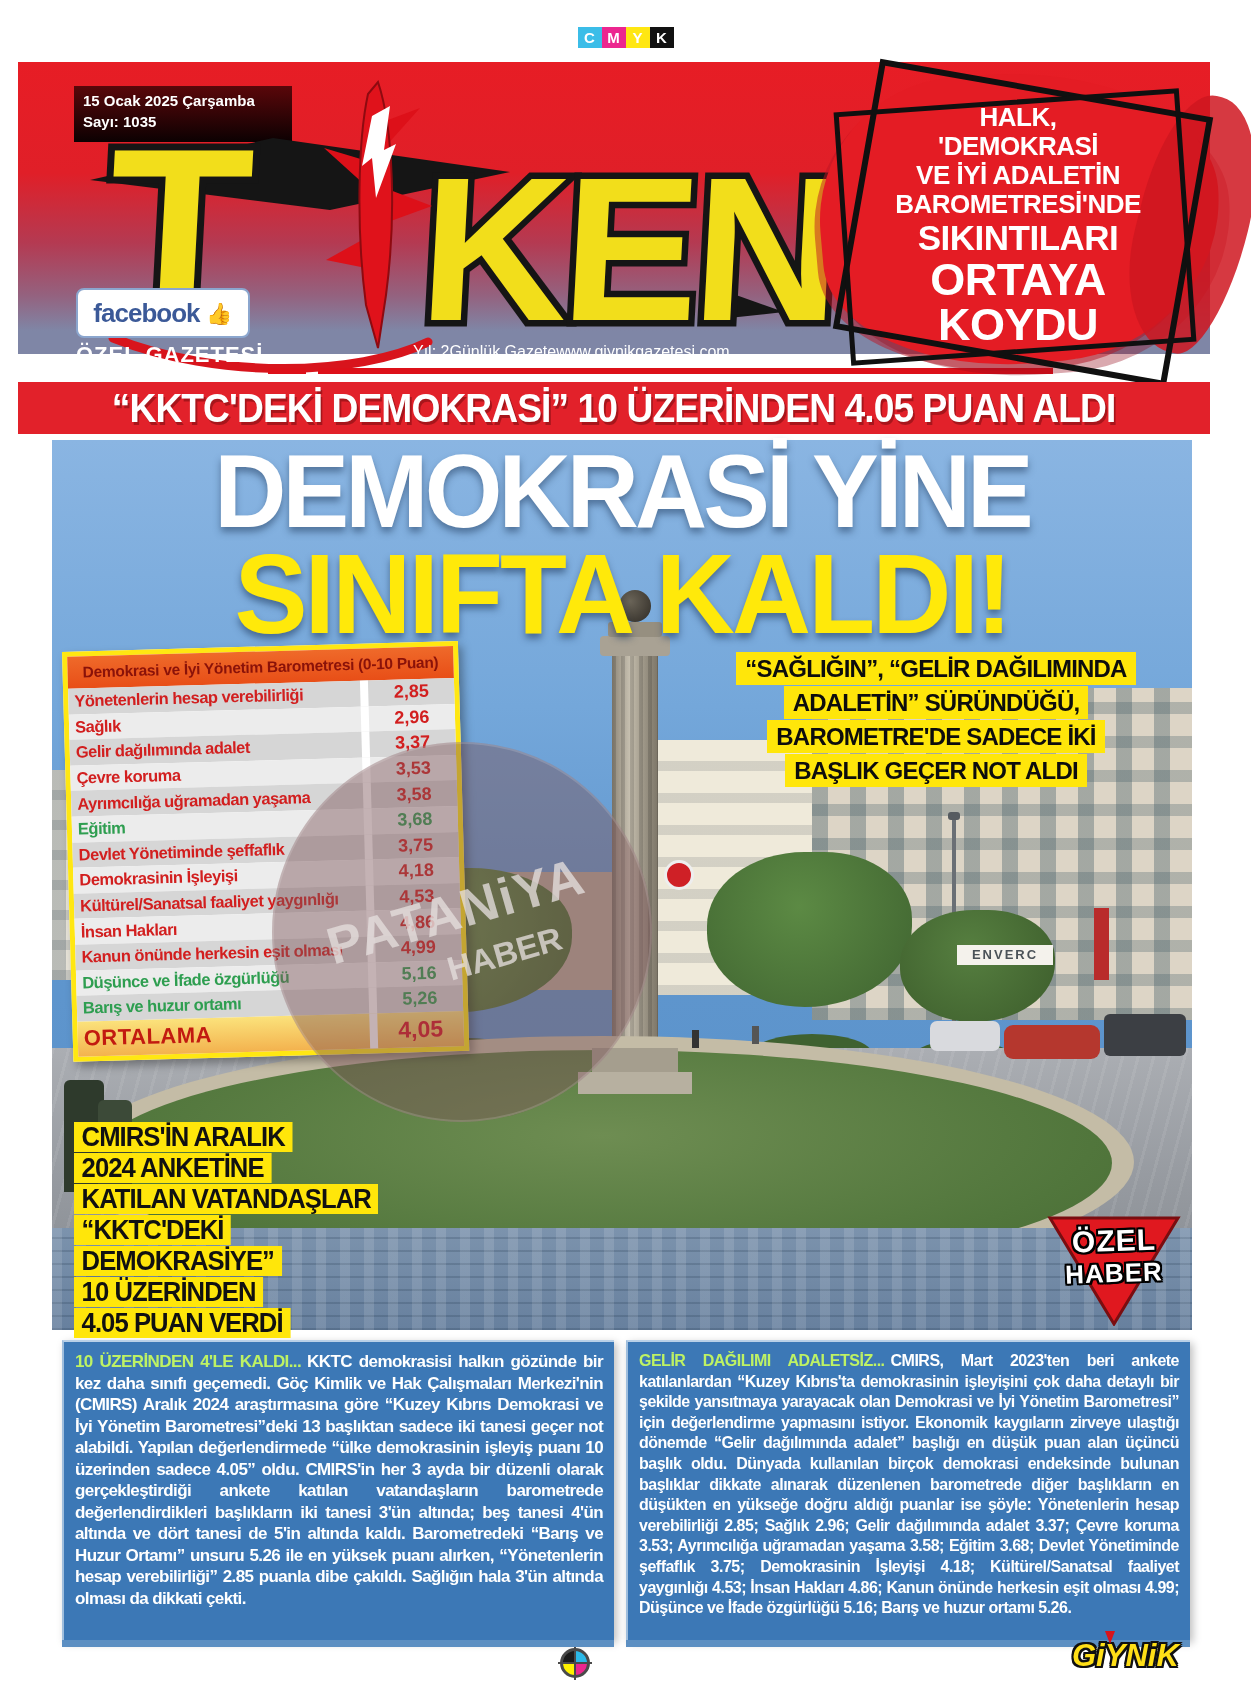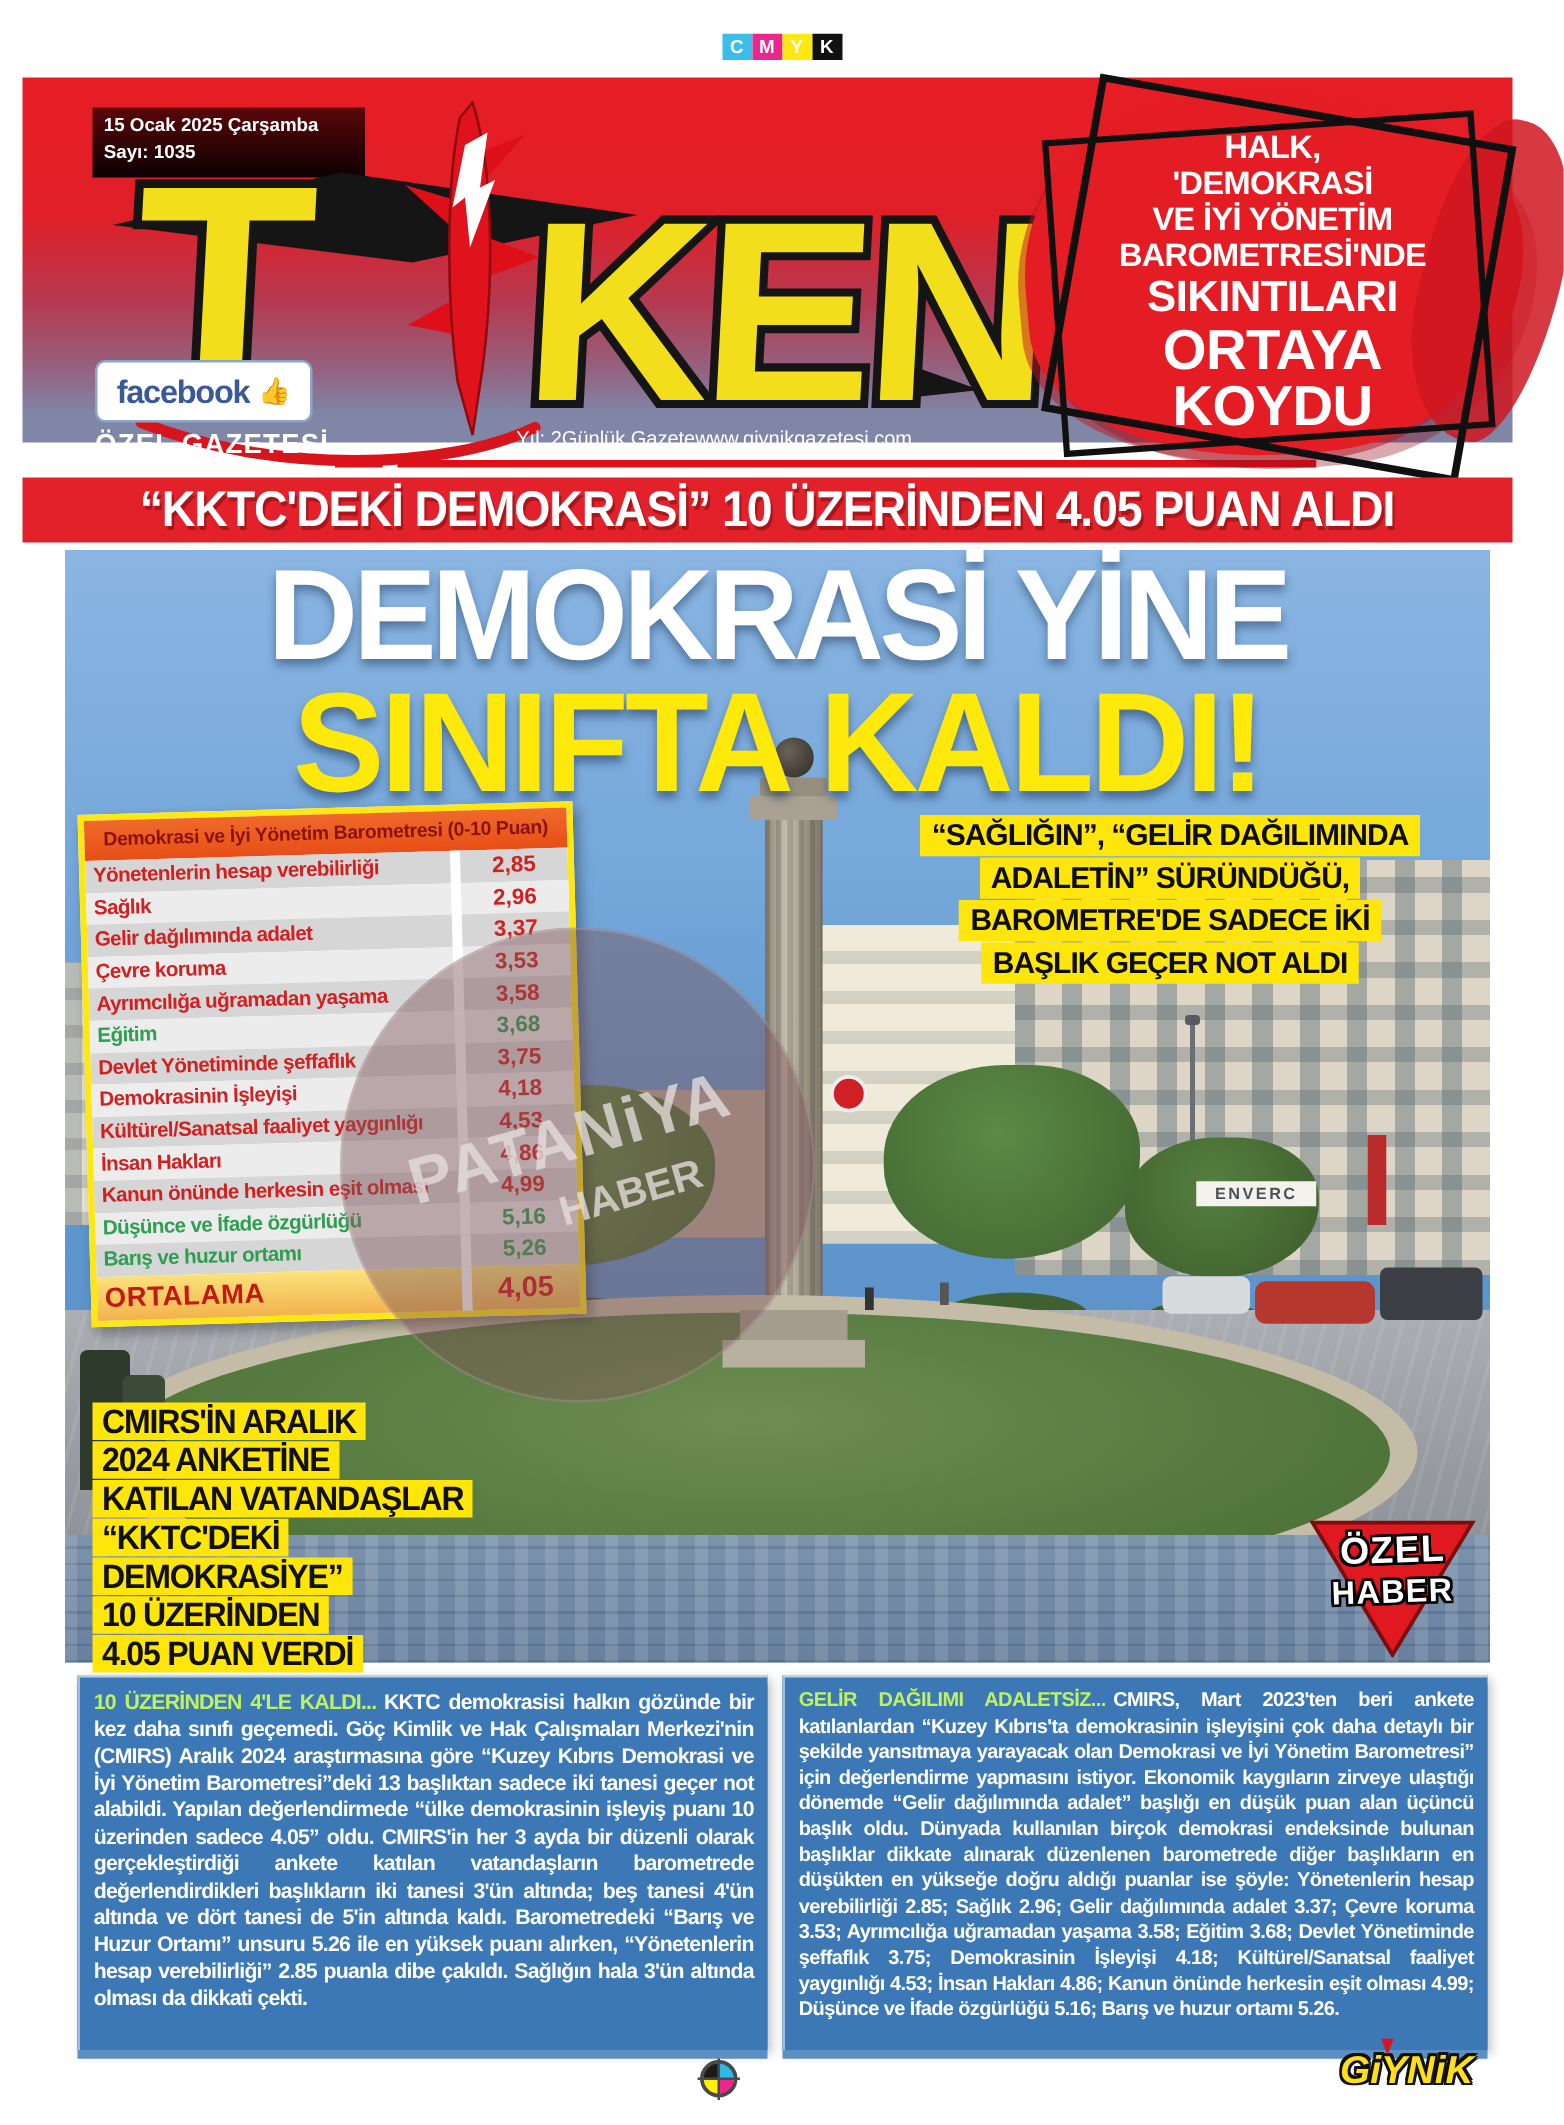--- a/index.html
+++ b/index.html
@@ -235,21 +235,21 @@
 
     <div class="rightpromo">
       <div class="splash-a"></div>
       <div class="splash-b"></div>
       <div class="frame1"></div>
       <div class="frame2"></div>
       <div class="rp-lines">
 
       <div class="rp s">HALK,</div>
           <div class="rp s">'DEMOKRASİ</div>
-          <div class="rp s">VE İYİ YÖNETİM</div>
+          <div class="rp s">VE İYİ ADALETİN</div>
           <div class="rp s">BAROMETRESİ'NDE</div>
           <div class="rp m">SIKINTILARI</div>
           <div class="rp l">ORTAYA</div>
           <div class="rp l">KOYDU</div>
         </div>
     </div>
   </div>
 
   <div class="strap">
     <span>“KKTC'DEKİ DEMOKRASİ” 10 ÜZERİNDEN 4.05 PUAN ALDI</span>

